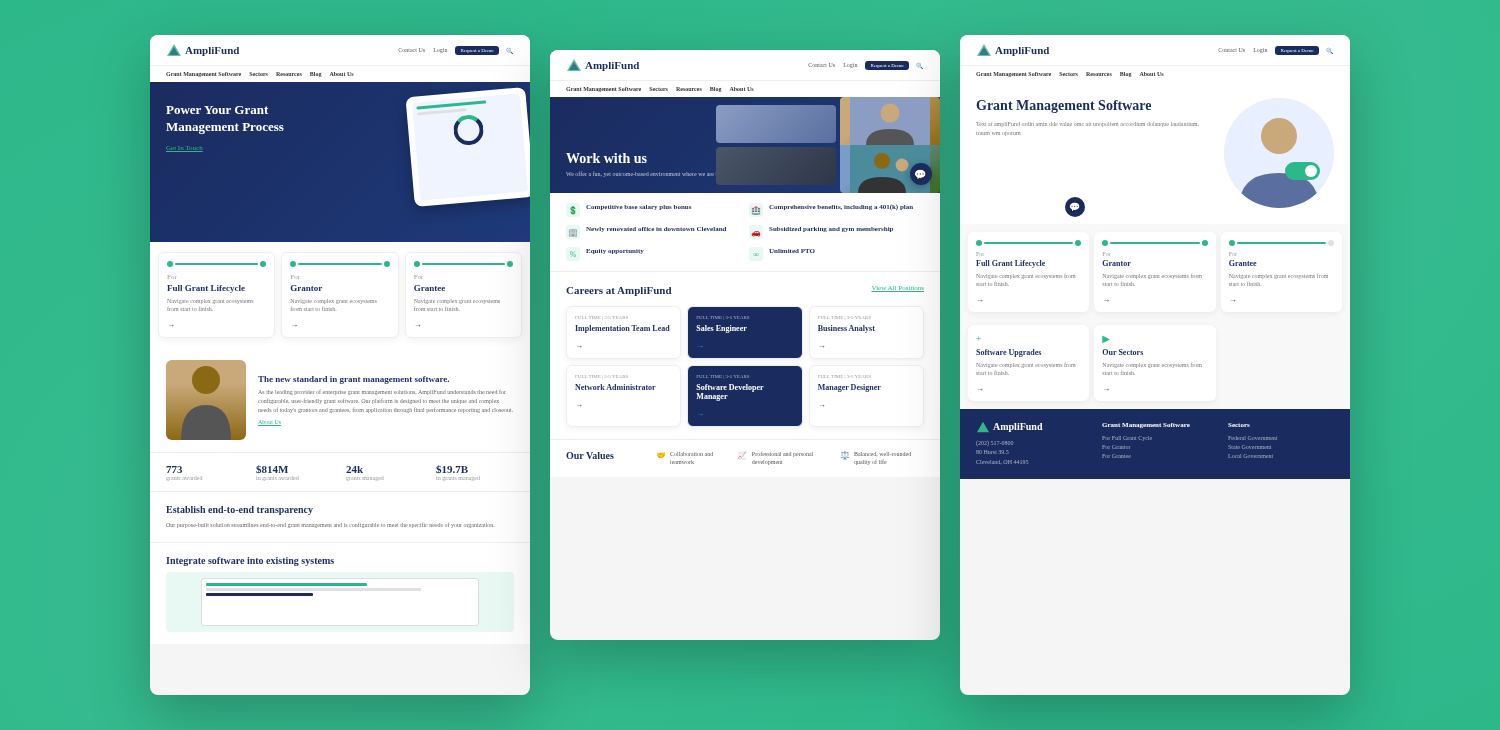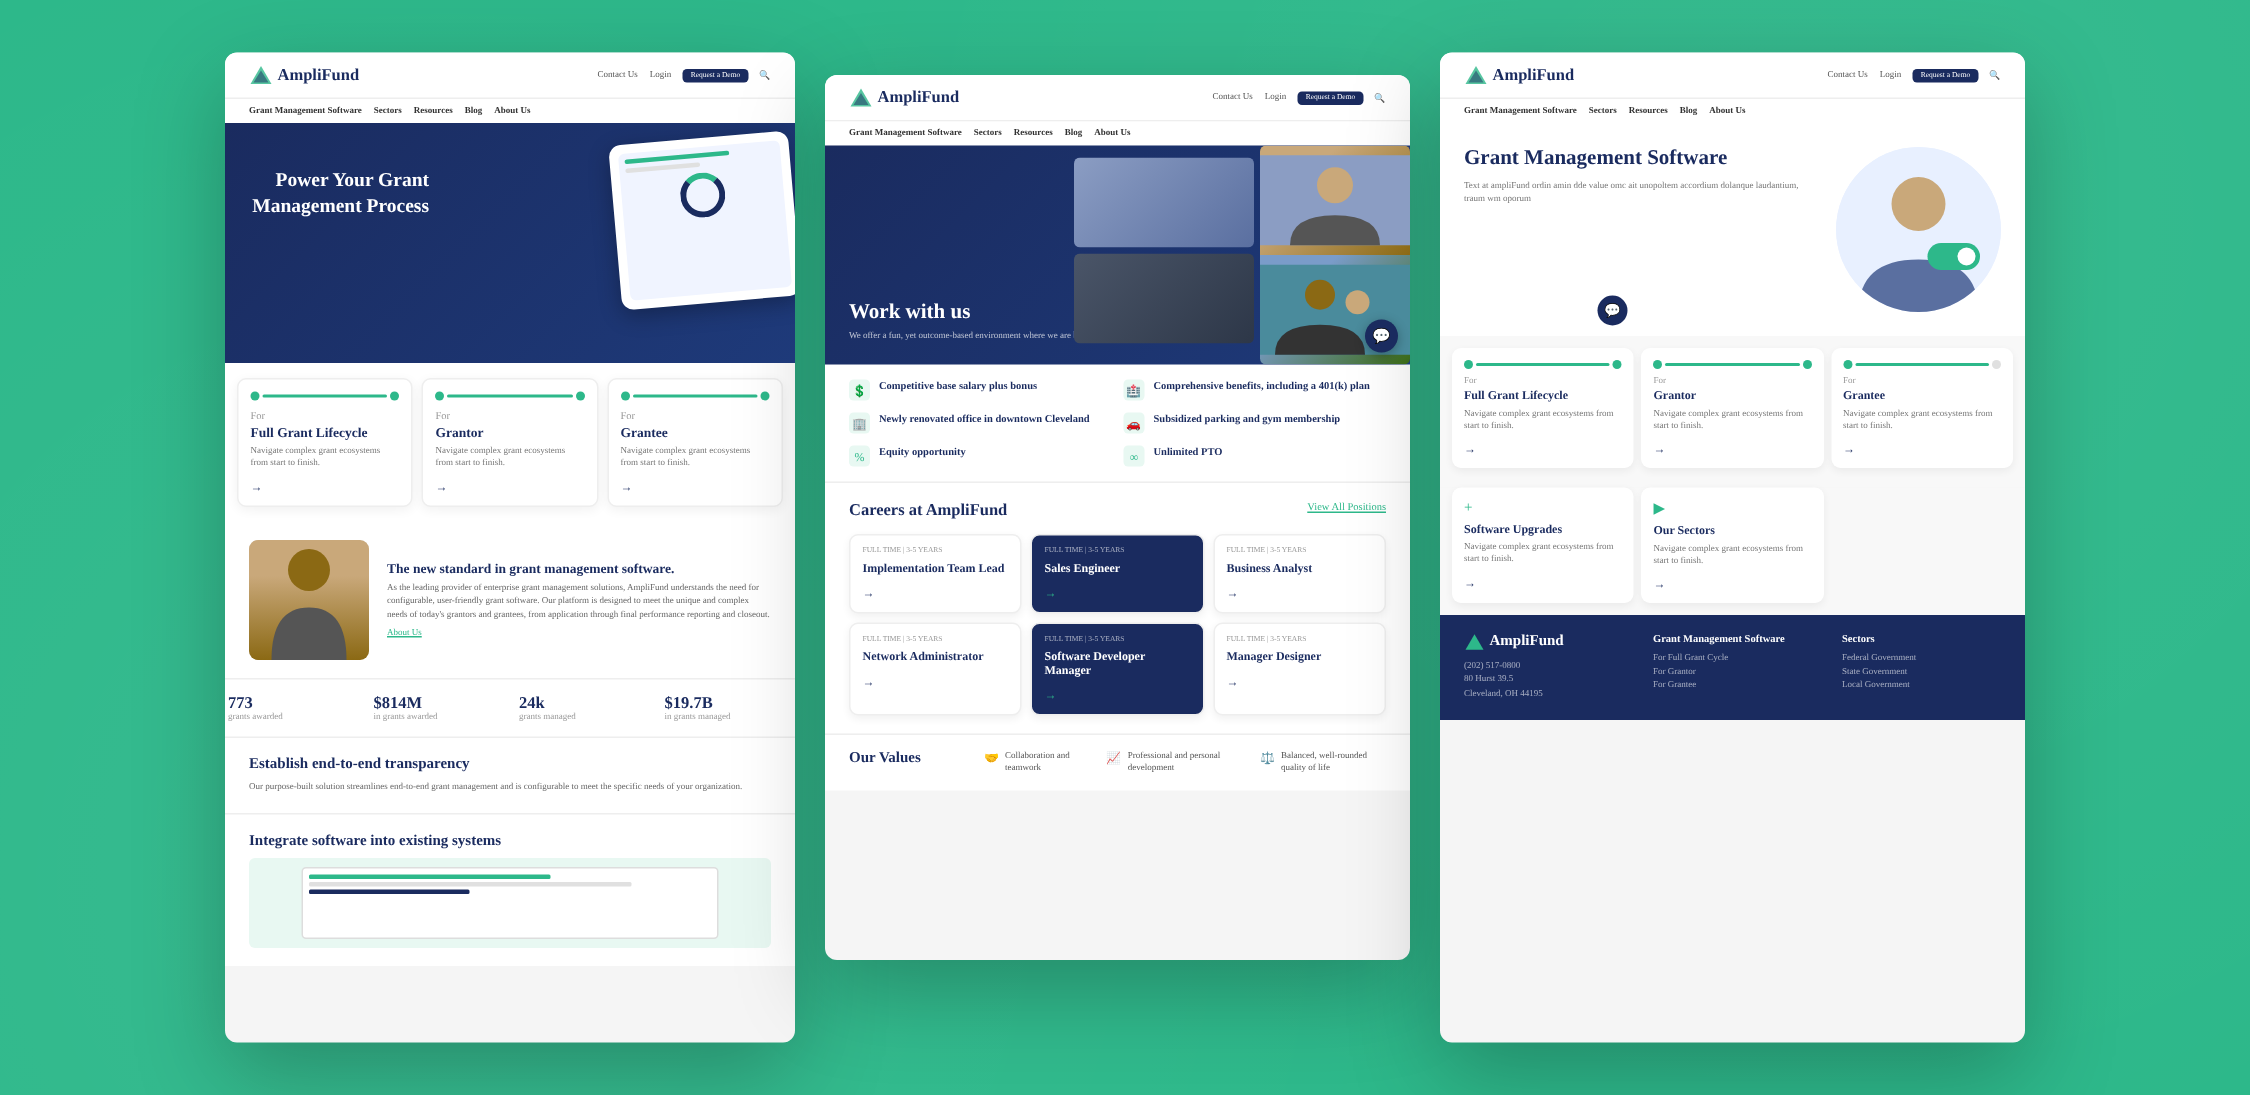--- a/index.html
+++ b/index.html
@@ -91,25 +91,24 @@
       display: flex;
       gap: 8px;
       font-size: 6px;
       color: #333;
       font-weight: 600;
     }
 
     
     .hero-sc1 {
       background: linear-gradient(135deg, #1a2b5f 0%, #1e3a7a 100%);
-      padding: 30px 16px 0;
+      padding: 20px 16px 0;
       height: 160px;
       position: relative;
       overflow: hidden;
-      text-align: right;
     }
 
     .hero-sc1-title {
       color: #fff;
       font-size: 13px;
       font-weight: 700;
       line-height: 1.3;
       max-width: 120px;
     }
 
@@ -268,21 +267,21 @@
       color: #2db88a;
       font-size: 6px;
       margin-top: 4px;
       text-decoration: underline;
       display: block;
     }
 
     
     .stats-section {
       background: #fff;
-      padding: 10px 2px;
+      padding: 10px 16px;
       display: flex;
       gap: 12px;
       border-top: 1px solid #eee;
       border-bottom: 1px solid #eee;
     }
 
     .stat-item { flex: 1; }
 
     .stat-number {
       font-size: 11px;
@@ -311,21 +310,21 @@
     .feature-desc {
       font-size: 6px;
       color: #666;
       line-height: 1.5;
     }
 
     
     .hero-sc2 {
       background: linear-gradient(135deg, #1a2b5f 0%, #1e3a7a 100%);
       padding: 16px;
-      height: 146px;
+      height: 96px;
       position: relative;
       display: flex;
       align-items: flex-end;
       gap: 12px;
       overflow: hidden;
     }
 
     .hero-sc2-content { flex: 1; }
 
     .hero-sc2-title {

